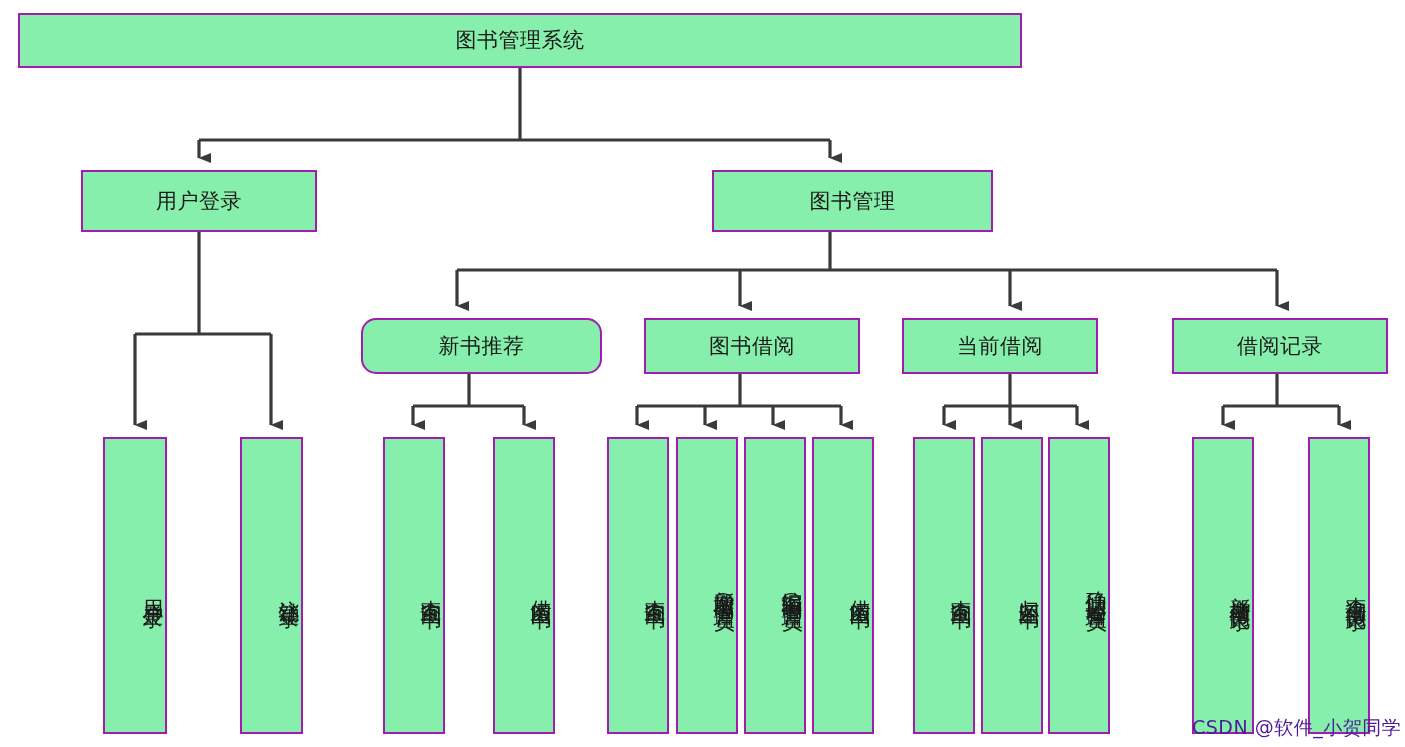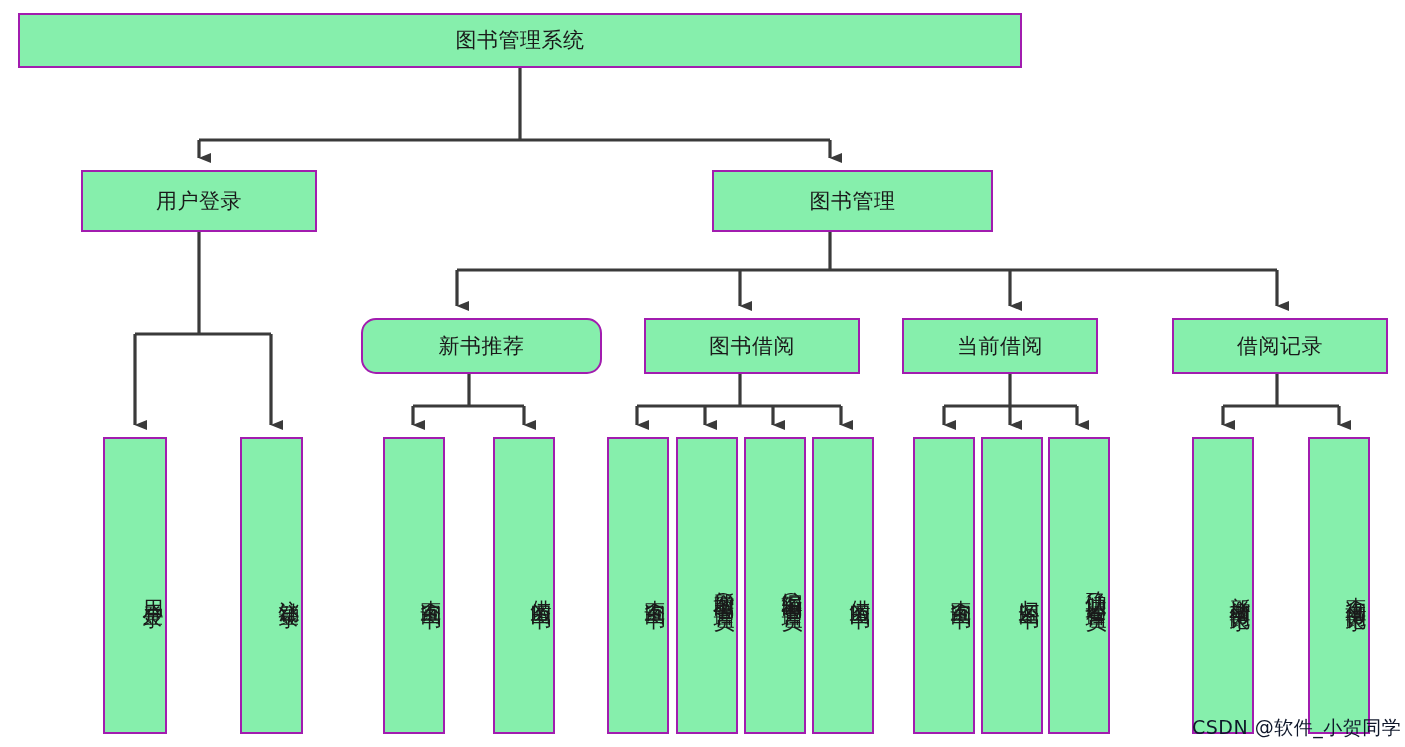--- a/index.html
+++ b/index.html
@@ -53,21 +53,21 @@
   .node.vert.tall-text {
     align-items: flex-start;
     padding-top: 4px;
   }
   .node .lbl {
     display: block;
   }
   .watermark {
     position: absolute;
     font-size: 19px;
-    color: #0f172a;
+    color: #4c1d95;
     letter-spacing: 0.5px;
     white-space: nowrap;
     user-select: none;
     text-align: center;
   }
 </style>
 </head>
 <body>
 
 <div id="canvas">

